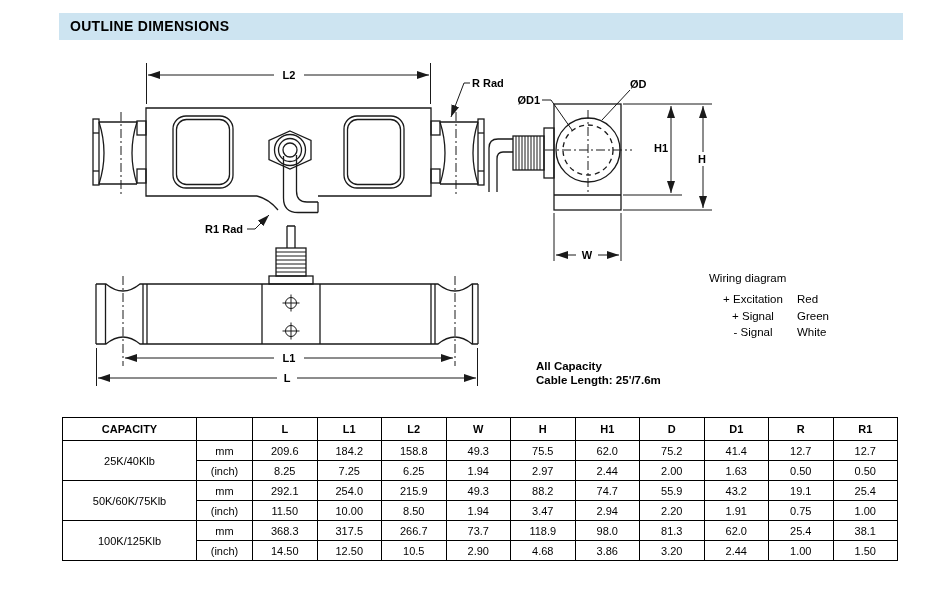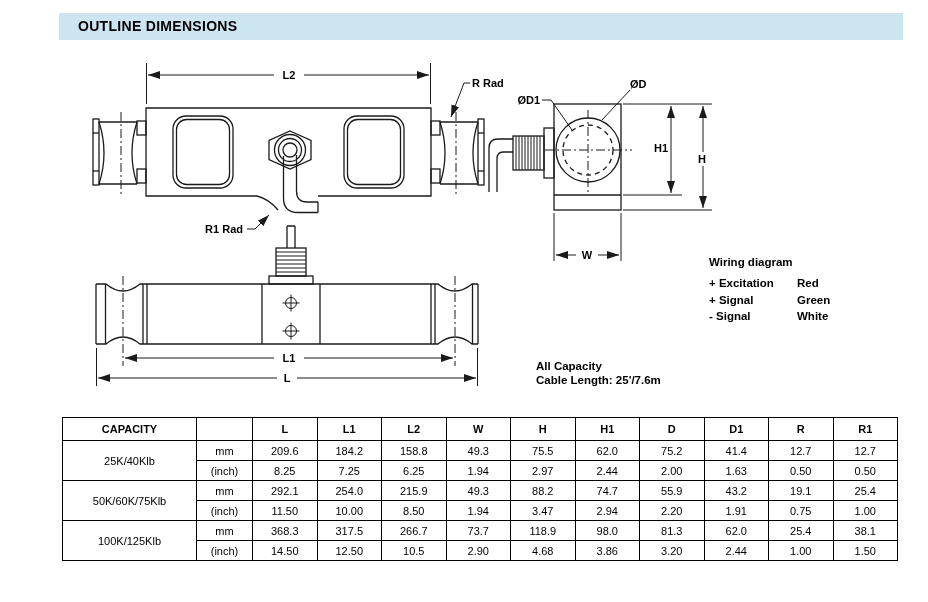--- a/index.html
+++ b/index.html
@@ -1,26 +1,26 @@
 <!DOCTYPE html>
 <html><head>
 <meta charset="utf-8">
 <style>
   html,body{margin:0;padding:0;background:#fff;}
   #page{position:relative;width:928px;height:602px;background:#fff;overflow:hidden;
         font-family:"Liberation Sans","DejaVu Sans",sans-serif;color:#000;}
   #header-bar{position:absolute;left:59px;top:13px;width:844px;height:27px;}
-  #header-bar .title{font-size:14px;font-weight:bold;letter-spacing:.3px;line-height:27px;padding-left:19px;color:#000;}
+  #header-bar .title{font-size:14px;font-weight:bold;letter-spacing:.3px;line-height:27px;padding-left:11px;color:#000;}
   #drawing-svg{position:absolute;left:0;top:0;width:928px;height:415px;}
   svg text{font-family:"Liberation Sans","DejaVu Sans",sans-serif;font-size:11px;font-weight:bold;fill:#000;}
   .note{position:absolute;font-size:11.5px;}
-  #wiring{left:709px;top:256px;width:160px;font-weight:bold;}
+  #wiring{left:709px;top:272px;width:160px;}
   #wiring .w-title{margin-bottom:7px;}
   #wiring .w-row{line-height:16.5px;display:flex;}
-  #wiring .w-label{width:88px;}
+  #wiring .w-label{width:88px;text-align:center;}
   #cable-note{left:536px;top:360px;font-weight:bold;font-size:11.5px;line-height:13.5px;}
   #dim-table{position:absolute;left:62px;top:417px;width:836px;border-collapse:collapse;table-layout:fixed;font-size:11px;border-radius:23px;}
   #dim-table td,#dim-table th{border:1px solid #000;text-align:center;vertical-align:middle;padding:0;}
   #dim-table thead tr{height:23px;}
   #dim-table tbody tr{height:20px;}
   #dim-table th{font-weight:bold;}
 </style>
 </head>
 <body>
 

